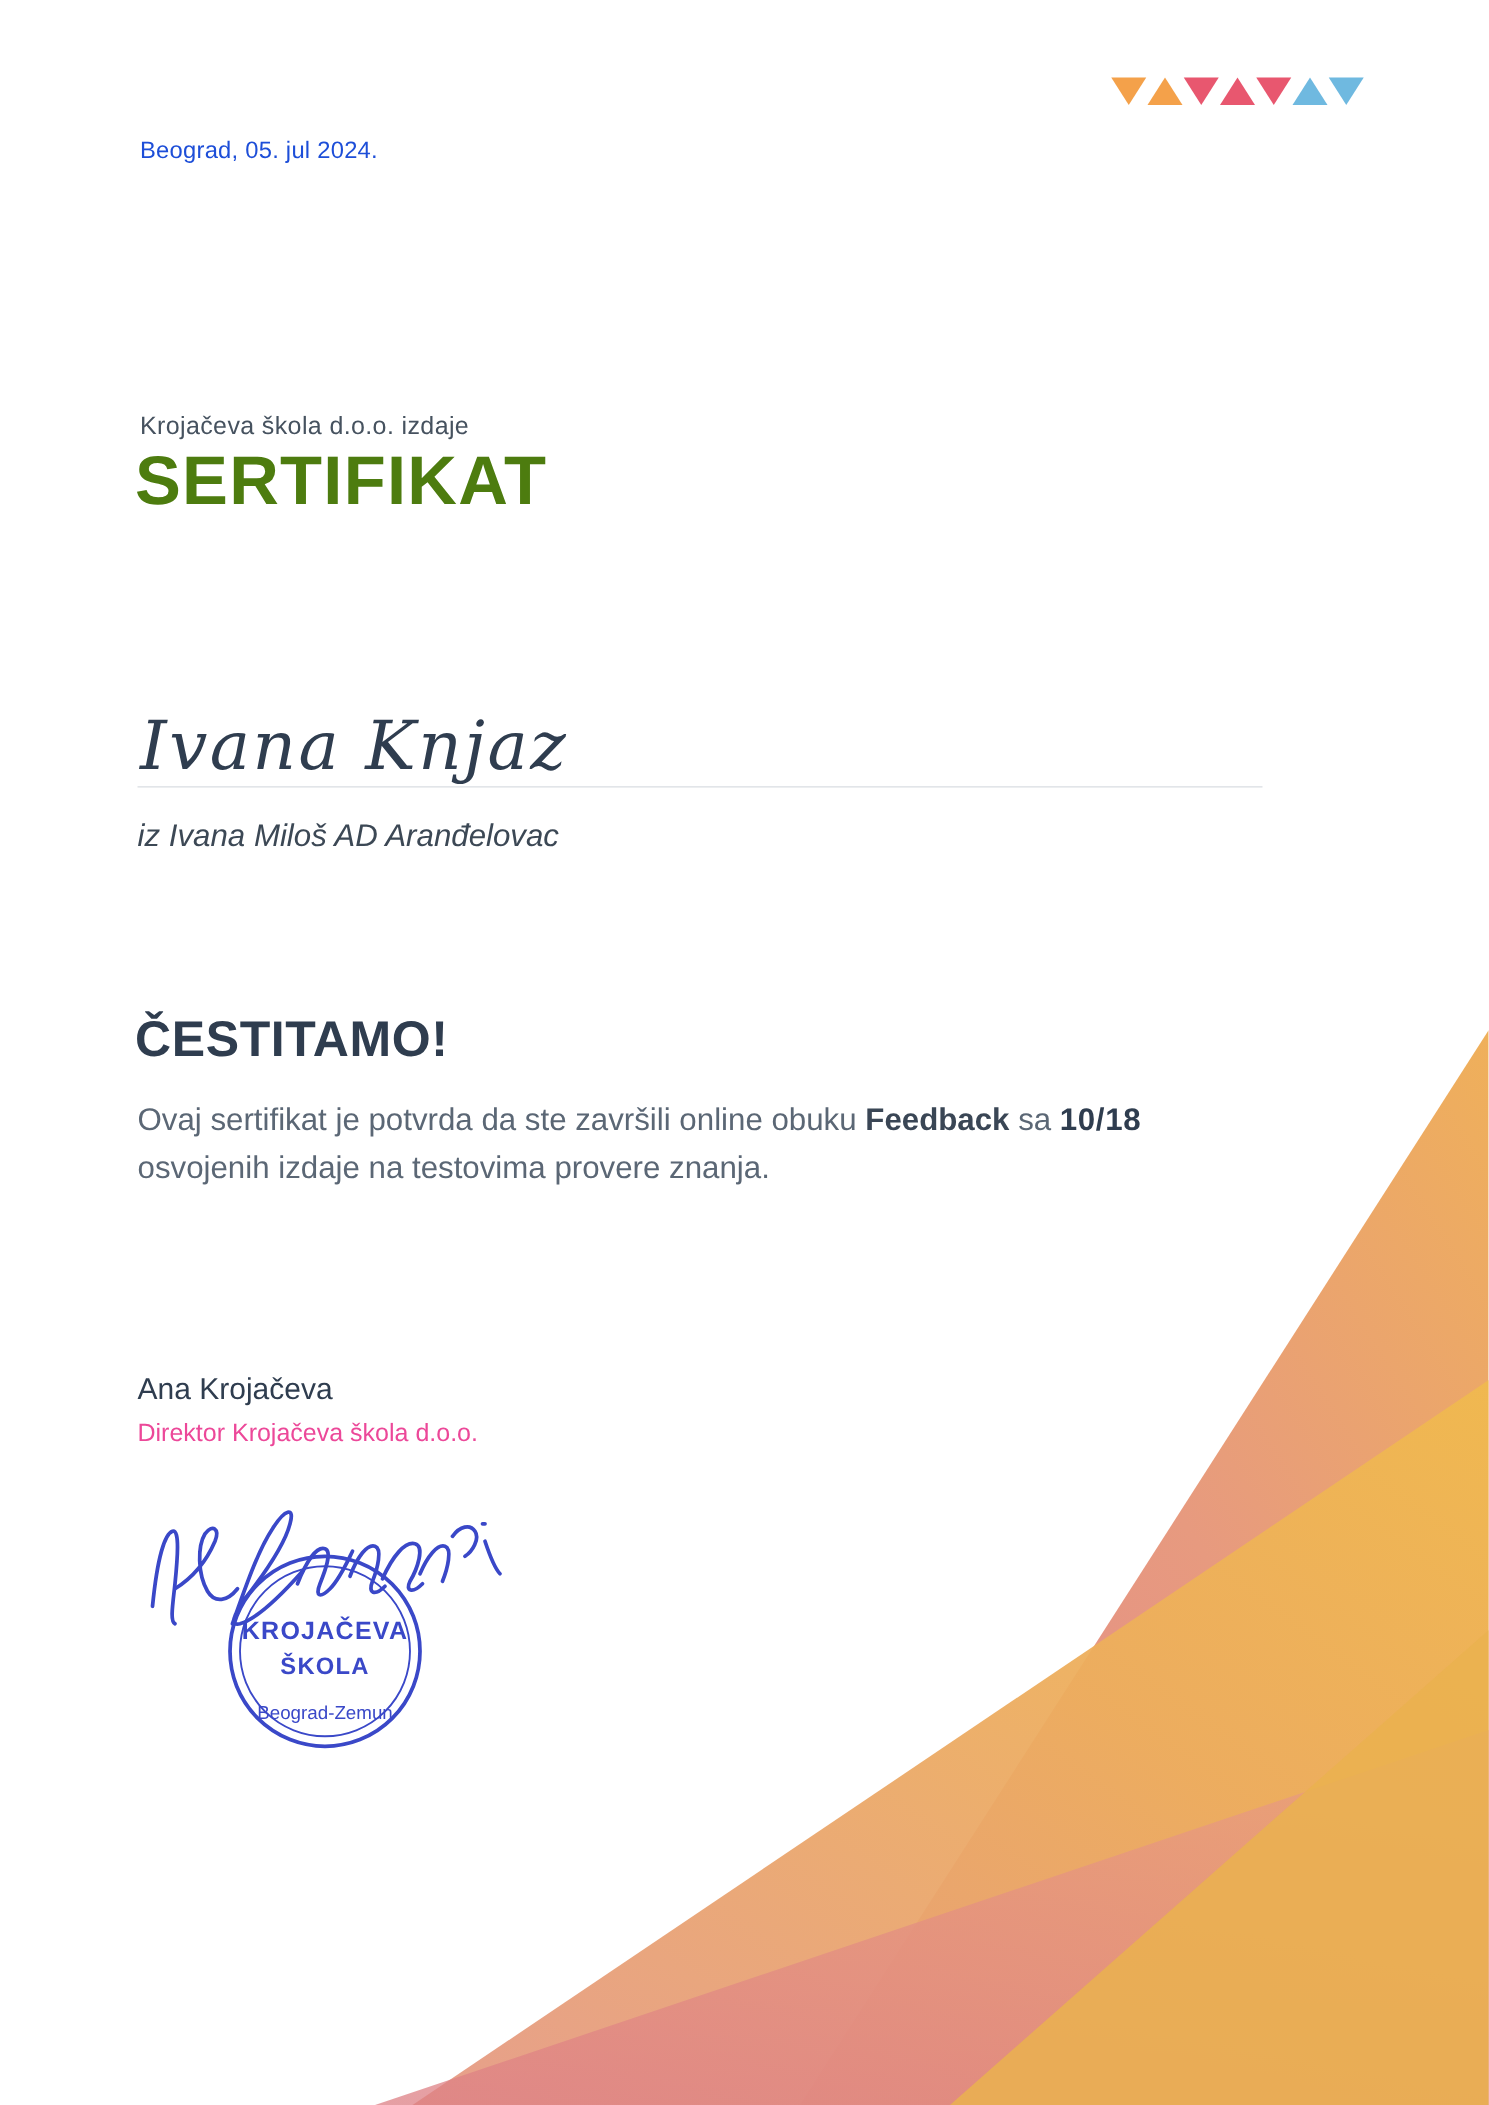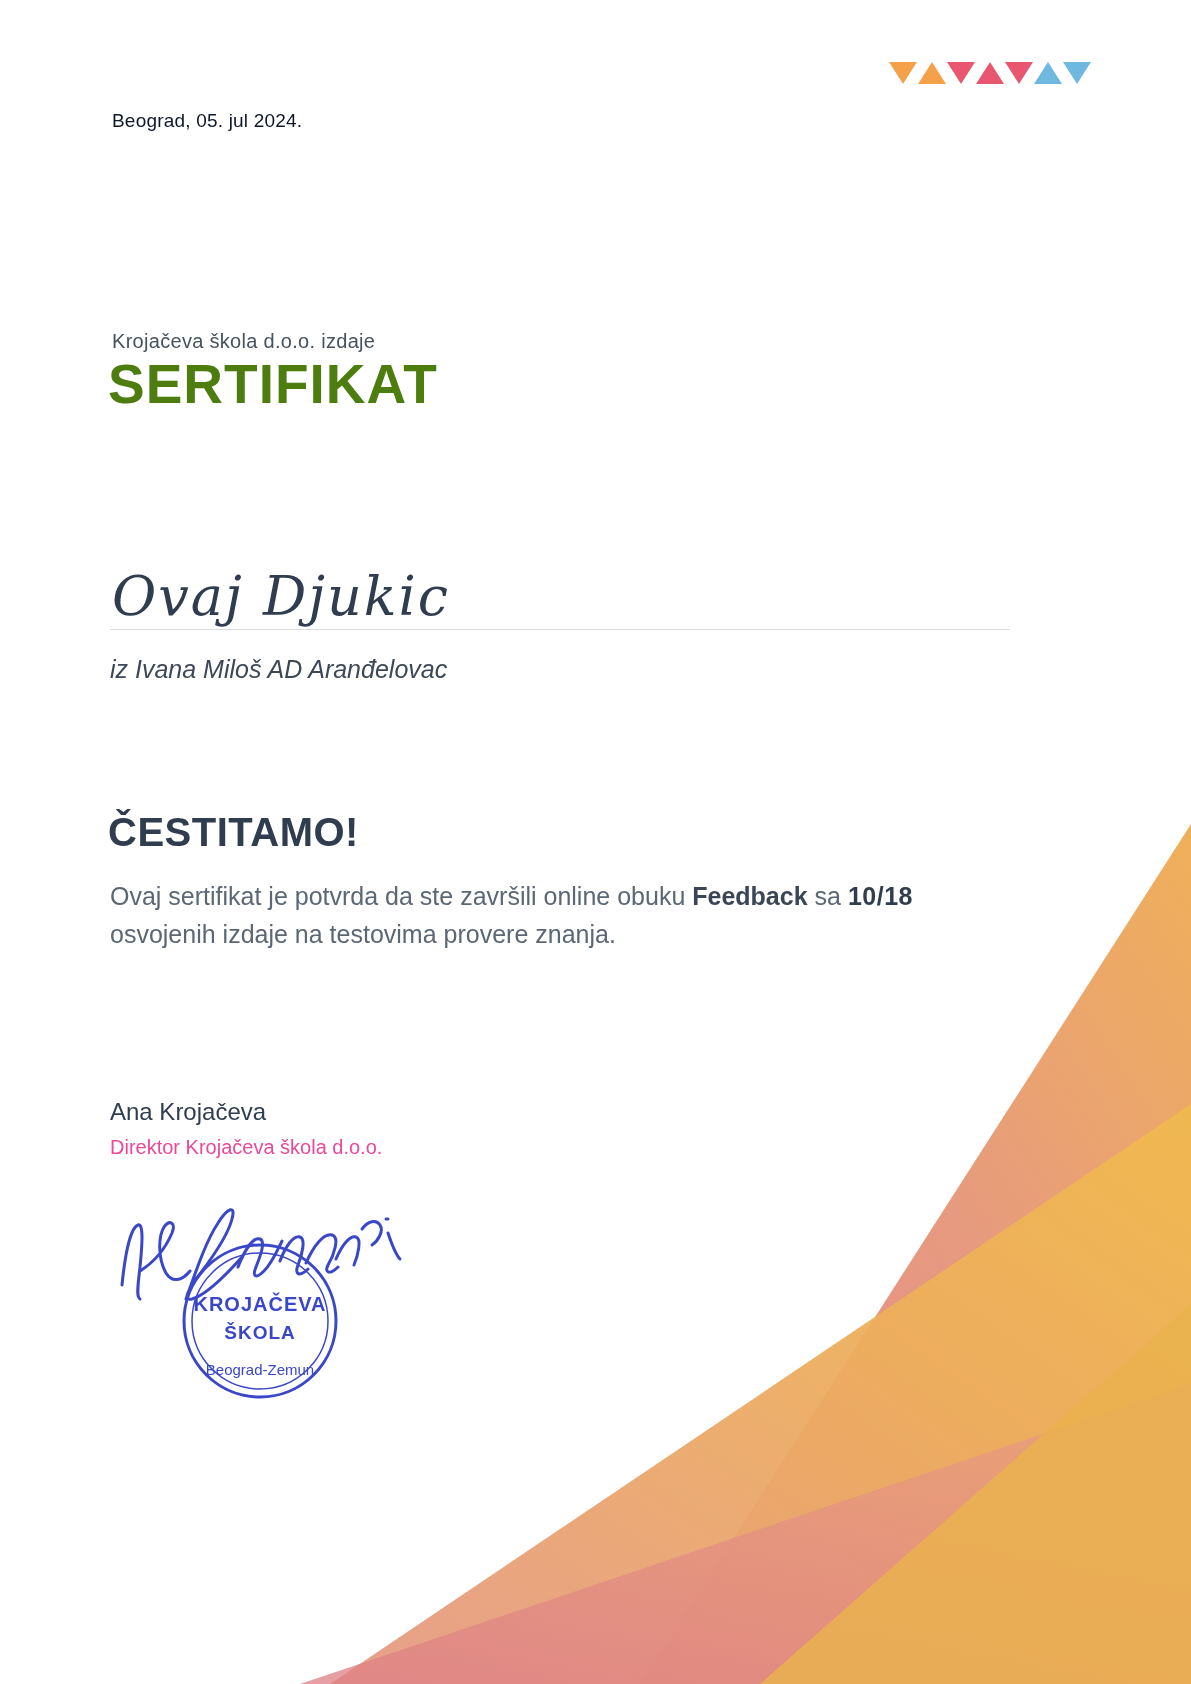--- a/index.html
+++ b/index.html
@@ -61,21 +61,21 @@
     border-top: none;
     border-bottom-width: 22px;
     border-bottom-style: solid;
   }
 
   #issue-date {
     position: absolute;
     left: 112px;
     top: 110px;
     font-size: 19px;
-    color: #0f172a;
+    color: #1d4ed8;
     letter-spacing: 0.2px;
   }
 
   
   #issuer-line {
     position: absolute;
     left: 112px;
     top: 330px;
     font-size: 20px;
     color: #46525f;
@@ -210,21 +210,21 @@
     <span class="tri up" style="border-bottom-color:#6fb9e0"></span>
     <span class="tri" style="border-top-color:#6fb9e0"></span>
   </div>
 </div>
 
 <div id="issue-date">Beograd, 05. jul 2024.</div>
 
 <div id="issuer-line">Krojačeva škola d.o.o. izdaje</div>
 <div id="certificate-title">SERTIFIKAT</div>
 
-<div id="recipient-name">Ovaj Djukic</div>
+<div id="recipient-name">Ivana Knjaz</div>
 <div id="name-rule"></div>
 <div id="recipient-company">iz Ivana Miloš AD Aranđelovac</div>
 
 <div id="congrats-heading">ČESTITAMO!</div>
 <div id="congrats-body">
   <span>Ovaj sertifikat je potvrda da ste završili online obuku </span><span class="emph">Feedback</span><span> sa </span><span class="score">10/18</span><span> osvojenih izdaje na testovima provere znanja.</span>
 </div>
 
 <div id="signatory-name">Ana Krojačeva</div>
 <div id="signatory-title">Direktor Krojačeva škola d.o.o.</div>

